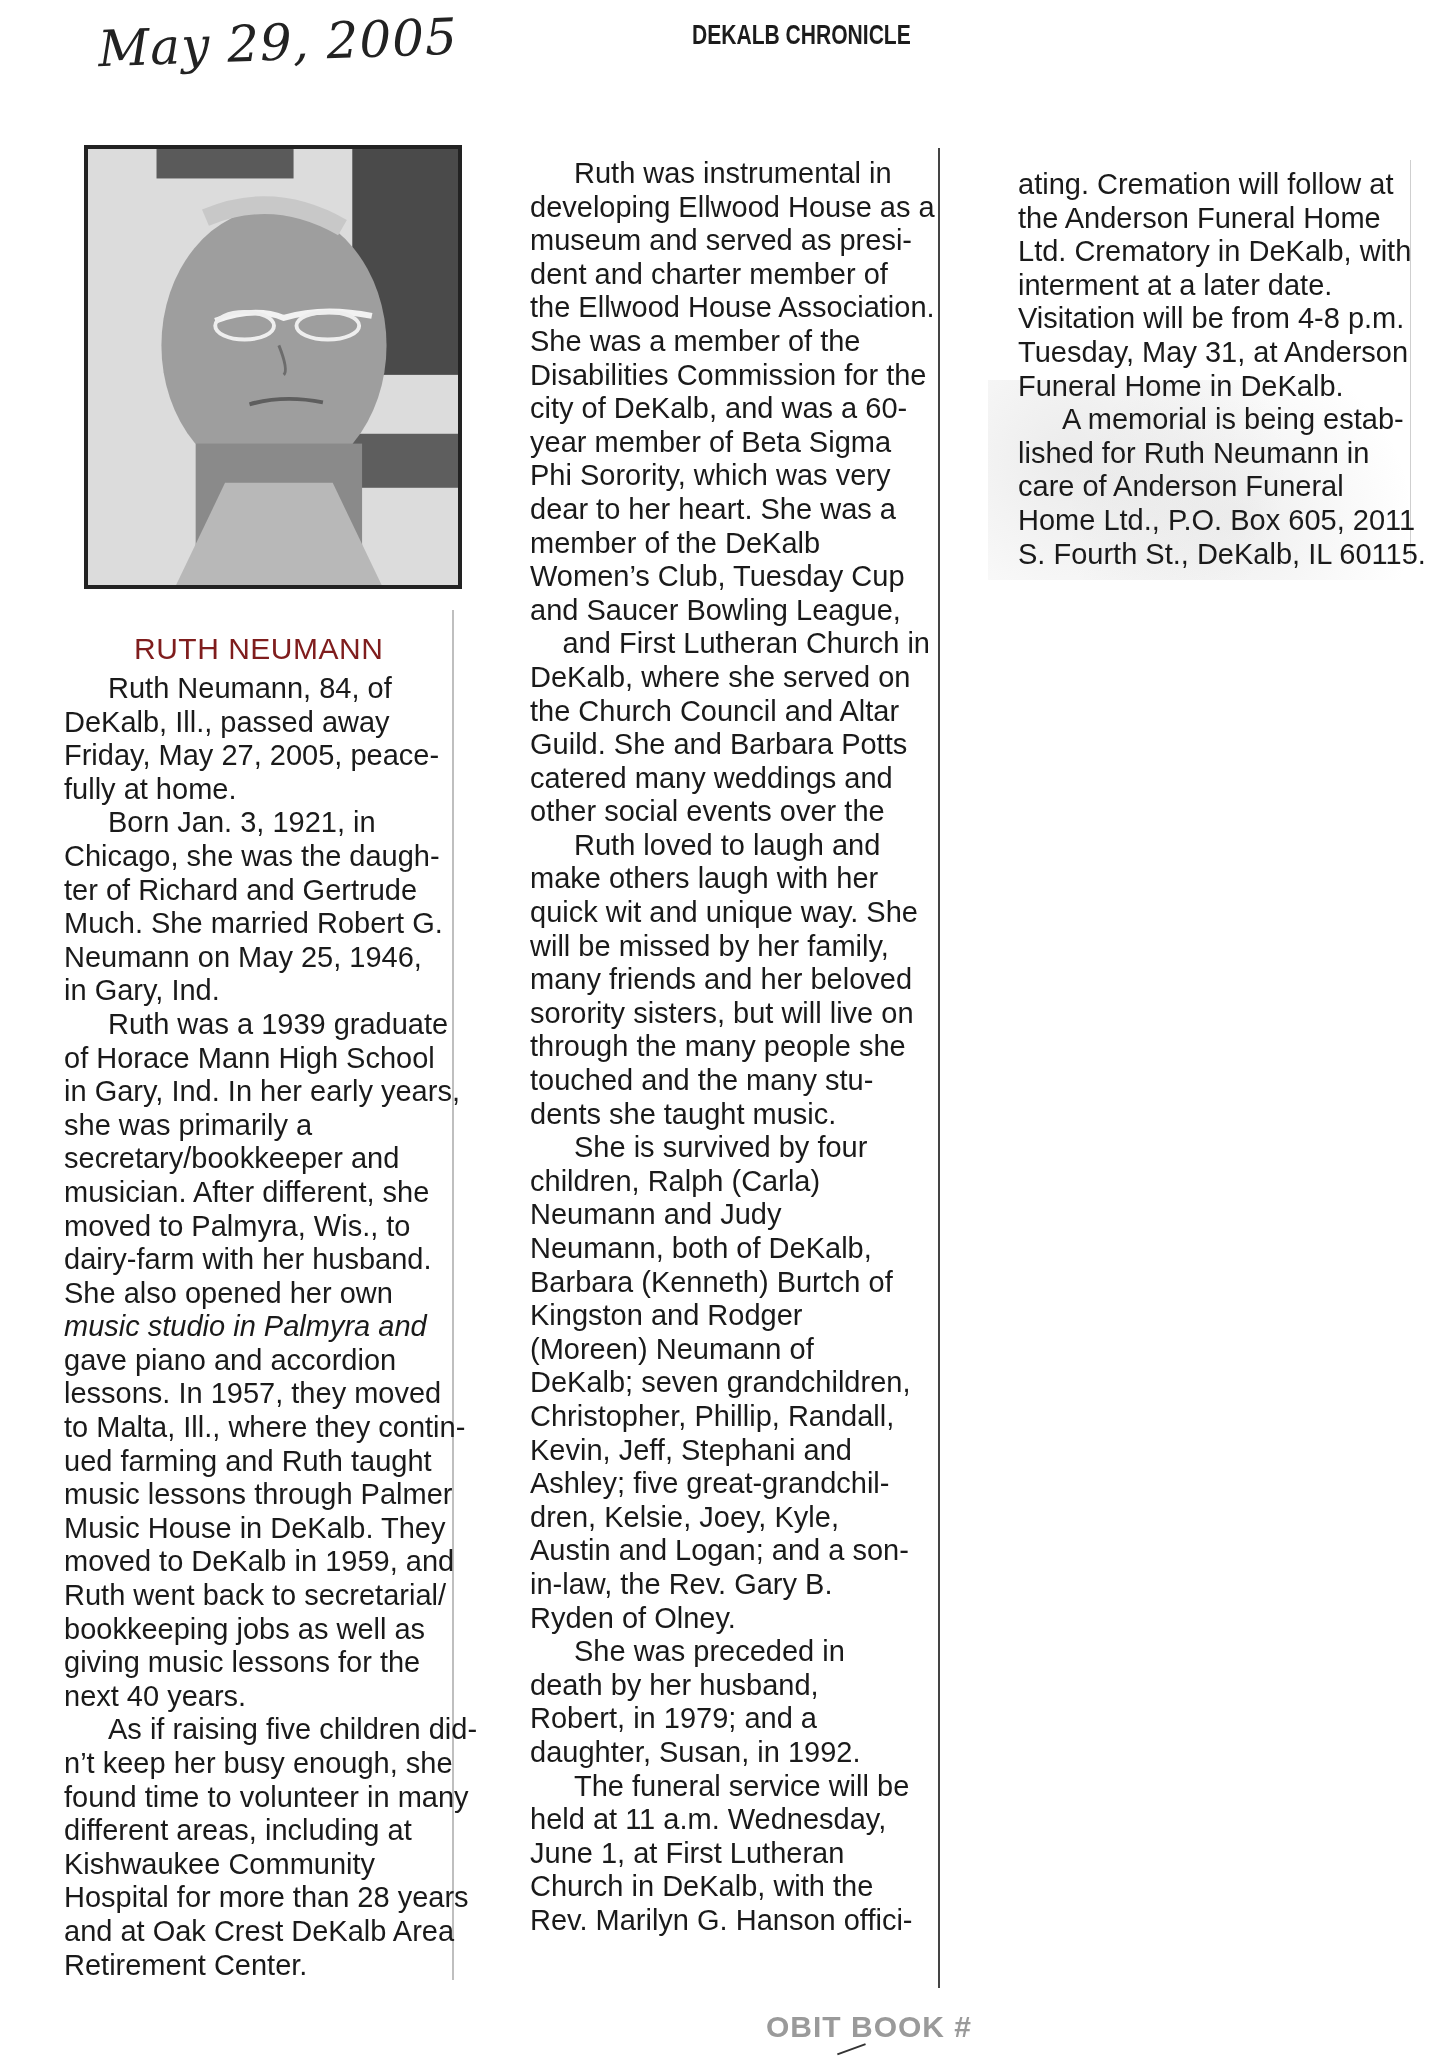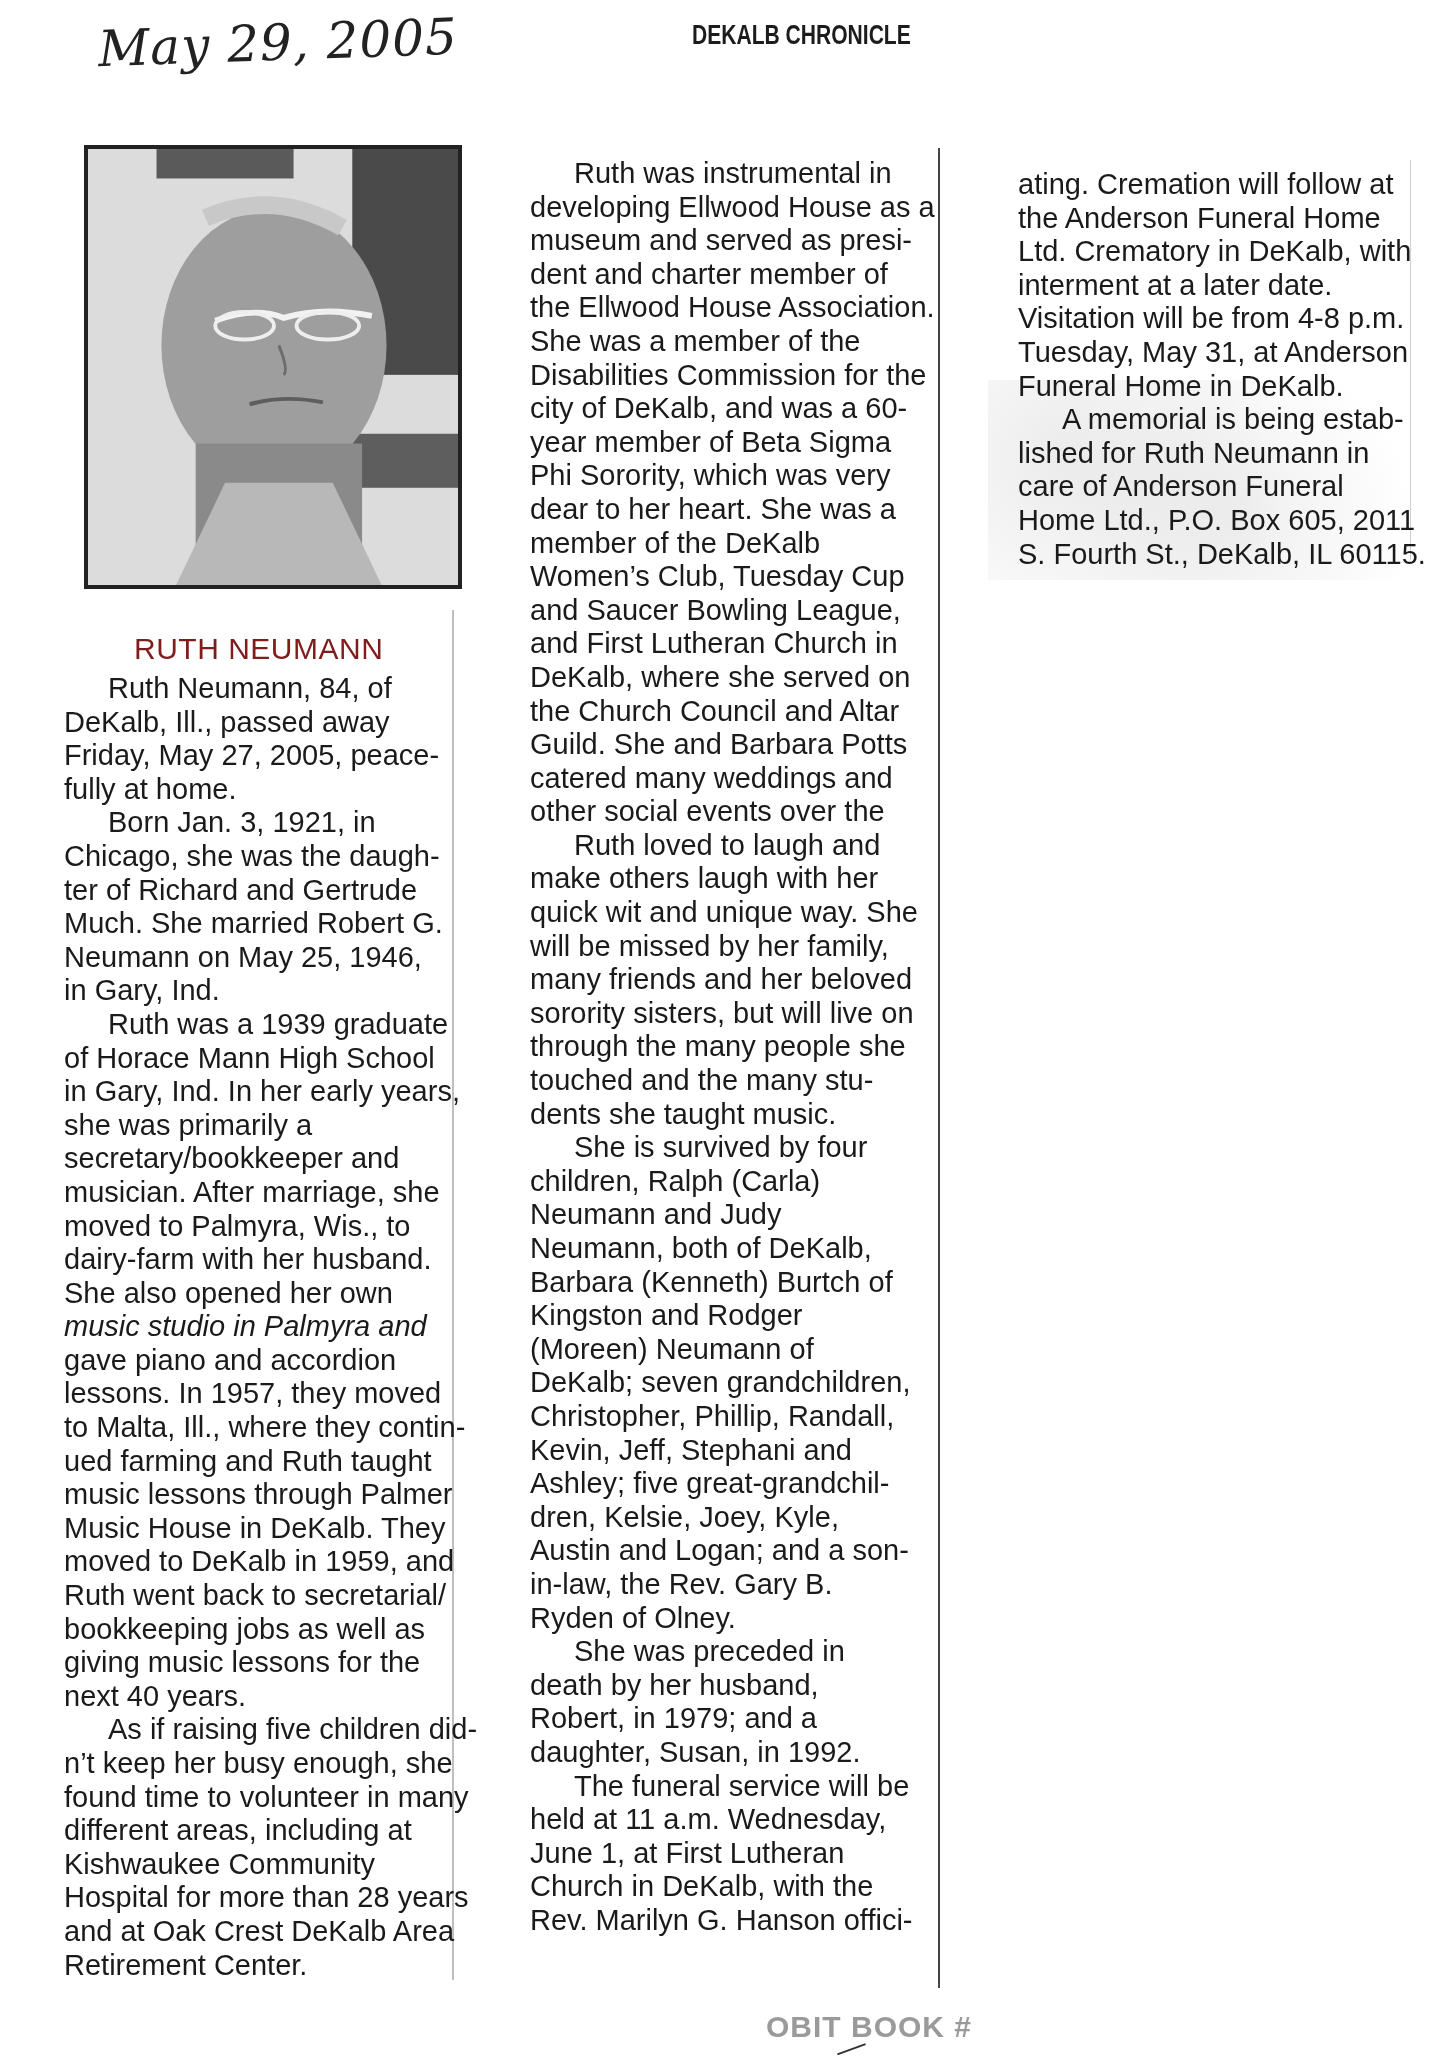--- a/index.html
+++ b/index.html
@@ -99,21 +99,21 @@
       <span class="line" style="text-indent: 0px;">Much. She married Robert G.</span>
       <span class="line" style="text-indent: 0px;">Neumann on May 25, 1946,</span>
       <span class="line" style="text-indent: 0px;">in Gary, Ind.</span>
     </p>
     <p>
       <span class="line">Ruth was a 1939 graduate</span>
       <span class="line" style="text-indent: 0px;">of Horace Mann High School</span>
       <span class="line" style="text-indent: 0px;">in Gary, Ind. In her early years,</span>
       <span class="line" style="text-indent: 0px;">she was primarily a</span>
       <span class="line" style="text-indent: 0px;">secretary/bookkeeper and</span>
-      <span class="line" style="text-indent: 0px;">musician. After marriage, she</span>
+      <span class="line" style="text-indent: 0px;">musician. After different, she</span>
       <span class="line" style="text-indent: 0px;">moved to Palmyra, Wis., to</span>
       <span class="line" style="text-indent: 0px;">dairy-farm with her husband.</span>
       <span class="line" style="text-indent: 0px;">She also opened her own</span>
       <span class="line" style="text-indent: 0px; font-style: italic;">music studio in Palmyra and</span>
       <span class="line" style="text-indent: 0px;">gave piano and accordion</span>
       <span class="line" style="text-indent: 0px;">lessons. In 1957, they moved</span>
       <span class="line" style="text-indent: 0px;">to Malta, Ill., where they contin-</span>
       <span class="line" style="text-indent: 0px;">ued farming and Ruth taught</span>
       <span class="line" style="text-indent: 0px;">music lessons through Palmer</span>
       <span class="line" style="text-indent: 0px;">Music House in DeKalb. They</span>
@@ -143,21 +143,21 @@
       <span class="line" style="text-indent: 0px;">the Ellwood House Association.</span>
       <span class="line" style="text-indent: 0px;">She was a member of the</span>
       <span class="line" style="text-indent: 0px;">Disabilities Commission for the</span>
       <span class="line" style="text-indent: 0px;">city of DeKalb, and was a 60-</span>
       <span class="line" style="text-indent: 0px;">year member of Beta Sigma</span>
       <span class="line" style="text-indent: 0px;">Phi Sorority, which was very</span>
       <span class="line" style="text-indent: 0px;">dear to her heart. She was a</span>
       <span class="line" style="text-indent: 0px;">member of the DeKalb</span>
       <span class="line" style="text-indent: 0px;">Women’s Club, Tuesday Cup</span>
       <span class="line" style="text-indent: 0px;">and Saucer Bowling League,</span>
-      <span class="line" style="text-indent: 0px;">and First Lutheran Church in</span>
+      <span class="line" style="text-indent: 0px; text-align: right;">and First Lutheran Church in</span>
       <span class="line" style="text-indent: 0px;">DeKalb, where she served on</span>
       <span class="line" style="text-indent: 0px;">the Church Council and Altar</span>
       <span class="line" style="text-indent: 0px;">Guild. She and Barbara Potts</span>
       <span class="line" style="text-indent: 0px;">catered many weddings and</span>
       <span class="line" style="text-indent: 0px;">other social events over the</span>
     </p>
     <p>
       <span class="line">Ruth loved to laugh and</span>
       <span class="line" style="text-indent: 0px;">make others laugh with her</span>
       <span class="line" style="text-indent: 0px;">quick wit and unique way. She</span>

